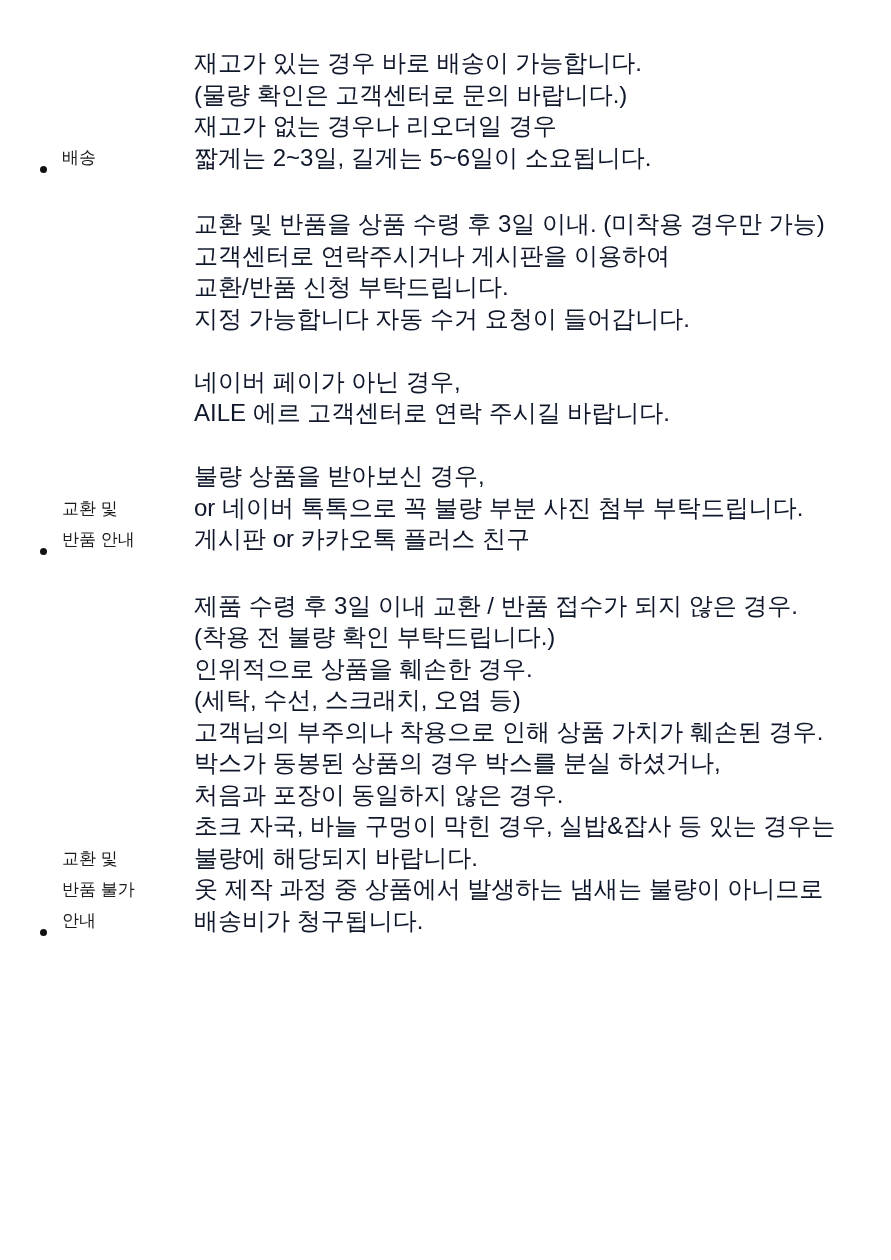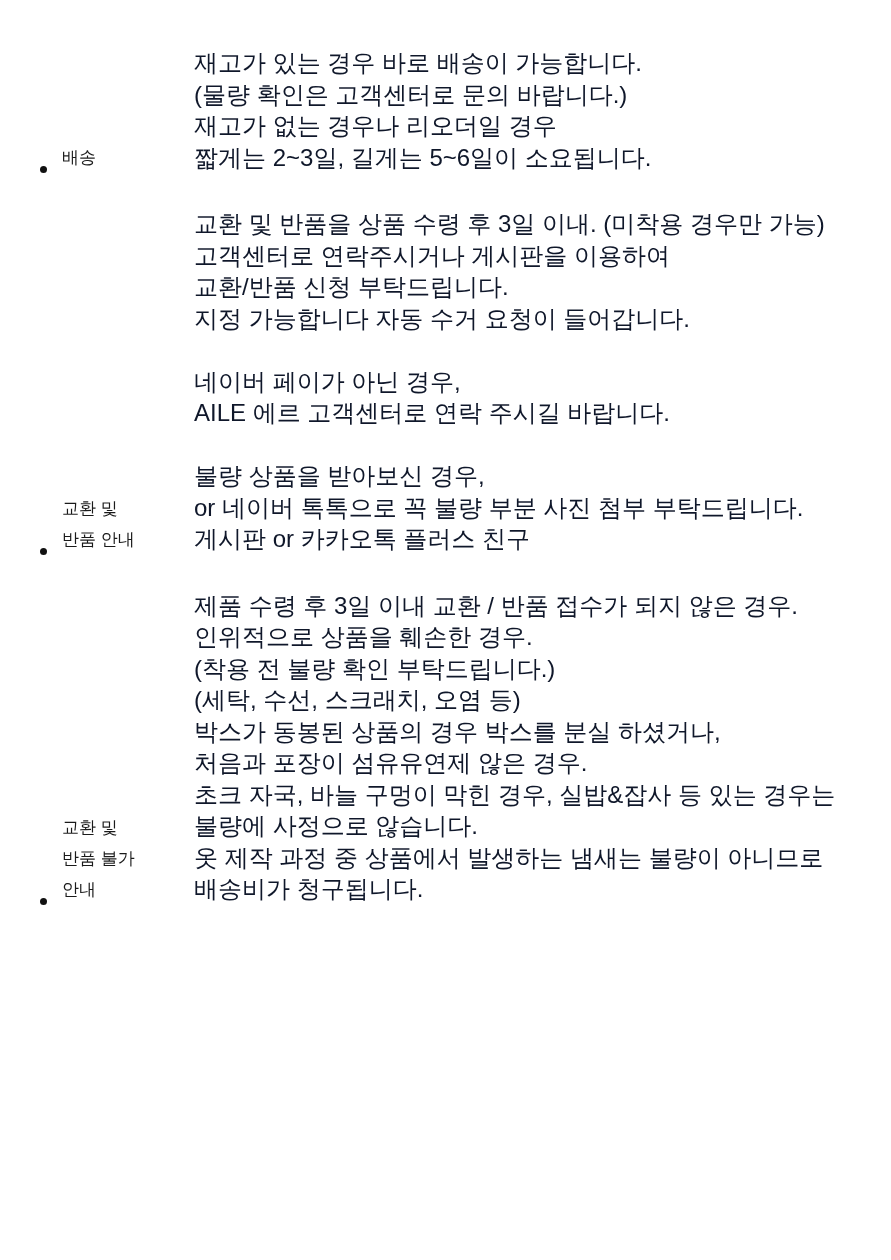--- a/index.html
+++ b/index.html
@@ -117,25 +117,26 @@
     <div class="section-marker">
       <span class="bullet"></span>
     </div>
     <div class="section-title">
       <div>교환 및</div>
       <div>반품 불가</div>
       <div>안내</div>
     </div>
     <div class="section-body">
       <p>제품 수령 후 3일 이내 교환 / 반품 접수가 되지 않은 경우.</p>
+      <p>(착용 전 불량 확인 부탁드립니다.)</p>
       <p>인위적으로 상품을 훼손한 경우.</p>
-      <p>(착용 전 불량 확인 부탁드립니다.)</p>
       <p>(세탁, 수선, 스크래치, 오염 등)</p>
+      <p>고객님의 부주의나 착용으로 인해 상품 가치가 훼손된 경우.</p>
       <p>박스가 동봉된 상품의 경우 박스를 분실 하셨거나,</p>
-      <p>처음과 포장이 섬유유연제 않은 경우.</p>
+      <p>처음과 포장이 동일하지 않은 경우.</p>
       <p>초크 자국, 바늘 구멍이 막힌 경우, 실밥&amp;잡사 등 있는 경우는</p>
-      <p>불량에 사정으로 않습니다.</p>
+      <p>불량에 해당되지 바랍니다.</p>
       <p>옷 제작 과정 중 상품에서 발생하는 냄새는 불량이 아니므로</p>
       <p>배송비가 청구됩니다.</p>
     </div>
   </div>
 
 </div>
 
 </body></html>

